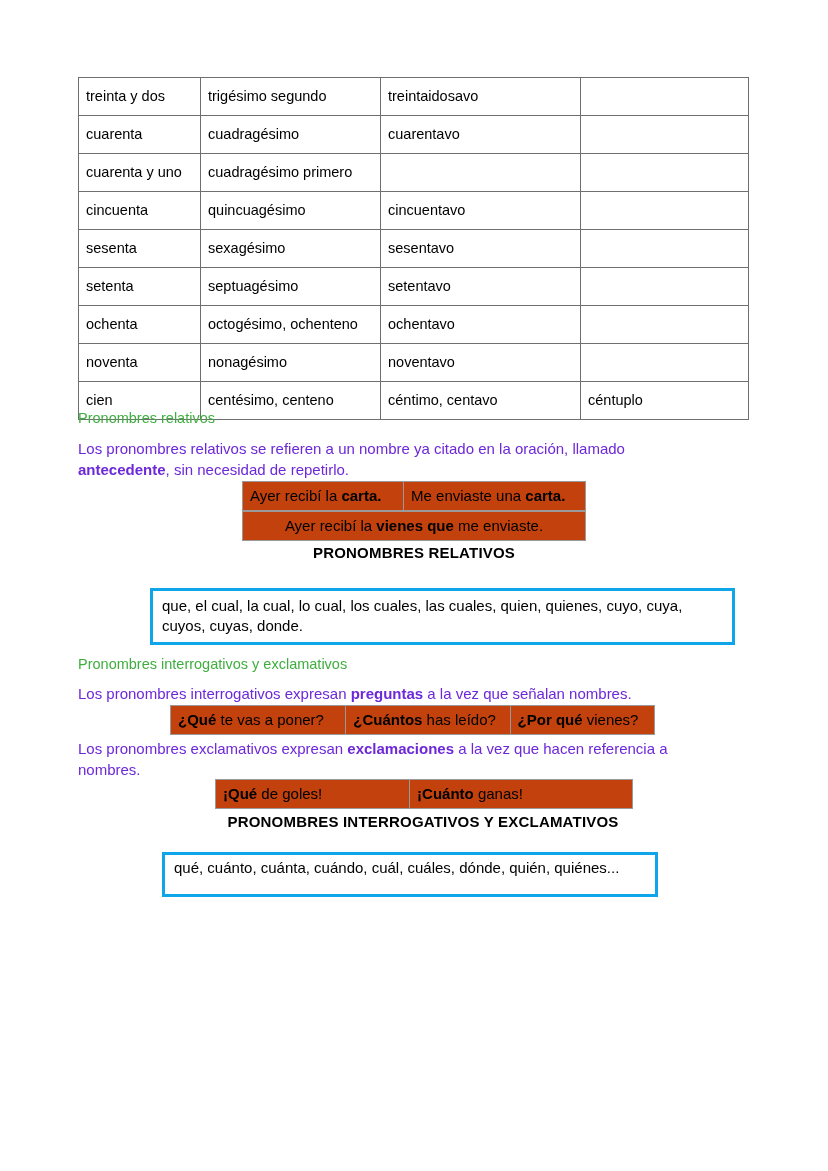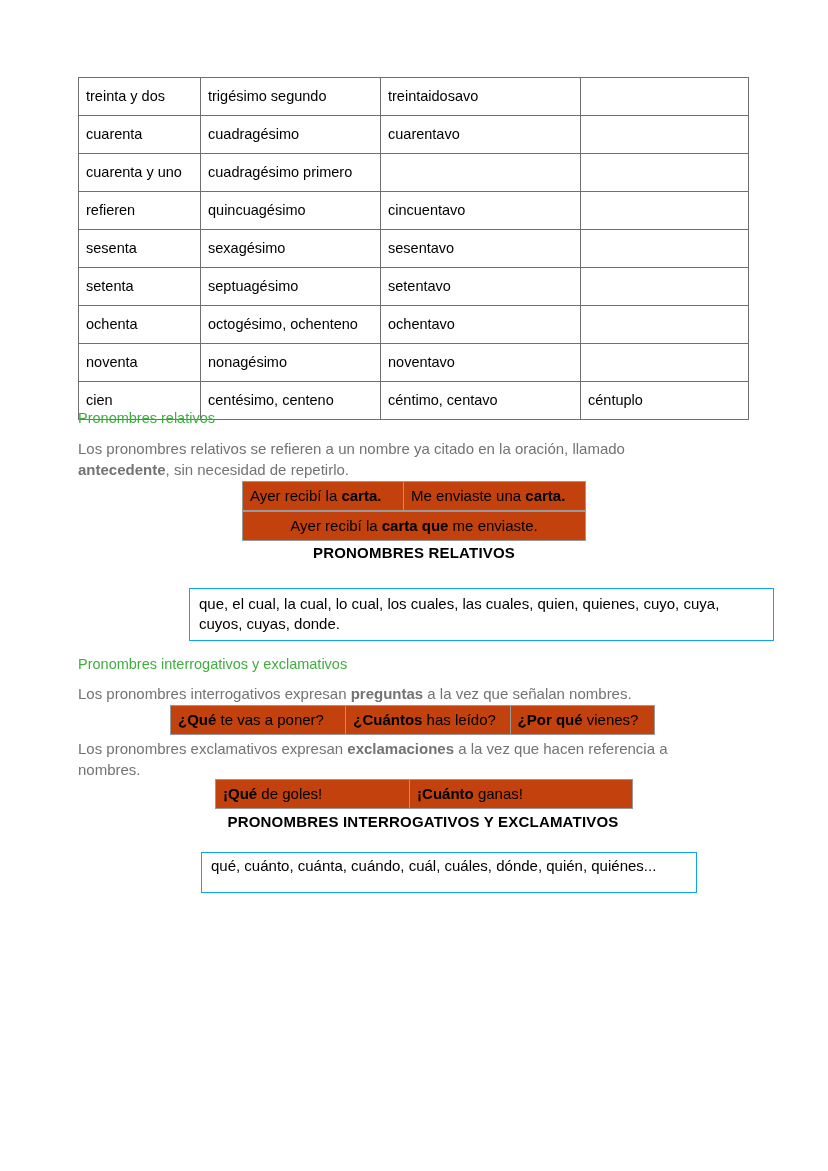--- a/index.html
+++ b/index.html
@@ -57,21 +57,21 @@
   }
   #heading-relativos { top: 410px; }
   #heading-interrogativos { top: 656px; }
 
   
   .body-text {
     position: absolute;
     left: 78px;
     font-size: 15px;
     line-height: 21px;
-    color: #737373;
+    color: #6d28d9;
   }
   .body-text b { font-weight: bold; }
   #para-relativos { top: 438px; width: 640px; }
   #para-interrogativos { top: 683px; width: 650px; }
   #para-exclamativos { top: 738px; width: 648px; }
 
   
   .example-row {
     position: absolute;
     display: flex;
@@ -142,27 +142,26 @@
   }
   #caption-interrogativos {
     left: 180px;
     top: 813px;
     width: 486px;
   }
 
   
   .list-box {
     position: absolute;
-    border: 1px solid #0ea5e9;
+    border: 3px solid #0ea5e9;
     background: #ffffff;
     box-sizing: border-box;
     font-size: 15px;
     line-height: 20px;
     padding: 5px 8px 6px 9px;
-    margin-left: 39px;
   }
   #listbox-relativos {
     left: 150px;
     top: 588px;
     width: 585px;
   }
   #listbox-interrogativos {
     left: 162px;
     top: 852px;
     width: 496px;
@@ -195,21 +194,21 @@
         <td>cuarentavo</td>
         <td></td>
       </tr>
       <tr>
         <td>cuarenta y uno</td>
         <td>cuadragésimo primero</td>
         <td></td>
         <td></td>
       </tr>
       <tr>
-        <td>refieren</td>
+        <td>cincuenta</td>
         <td>quincuagésimo</td>
         <td>cincuentavo</td>
         <td></td>
       </tr>
       <tr>
         <td>sesenta</td>
         <td>sexagésimo</td>
         <td>sesentavo</td>
         <td></td>
       </tr>
@@ -243,21 +242,21 @@
   <div class="section-heading" id="heading-relativos">Pronombres relativos</div>
 
   <div class="body-text" id="para-relativos"><span>Los pronombres relativos se refieren a un nombre ya citado en la oración, llamado </span><b>antecedente</b><span>, sin necesidad de repetirlo.</span></div>
 
   <div class="example-row" id="ex-carta-top">
     <div class="cell a"><span>Ayer recibí la </span><b>carta.</b></div>
     <div class="cell b"><span>Me enviaste una </span><b>carta.</b></div>
   </div>
 
   <div class="example-row" id="ex-carta-bottom">
-    <div class="cell full"><span>Ayer recibí la </span><b>carta que</b><span> me enviaste.</span></div>
+    <div class="cell full"><span>Ayer recibí la </span><b>vienes que</b><span> me enviaste.</span></div>
   </div>
 
   <div class="caption" id="caption-relativos">PRONOMBRES RELATIVOS</div>
 
   <div class="list-box" id="listbox-relativos">que, el cual, la cual, lo cual, los cuales, las cuales, quien, quienes, cuyo, cuya, cuyos, cuyas, donde.</div>
 
   <div class="section-heading" id="heading-interrogativos">Pronombres interrogativos y exclamativos</div>
 
   <div class="body-text" id="para-interrogativos"><span>Los pronombres interrogativos expresan </span><b>preguntas</b><span> a la vez que señalan nombres.</span></div>
 

